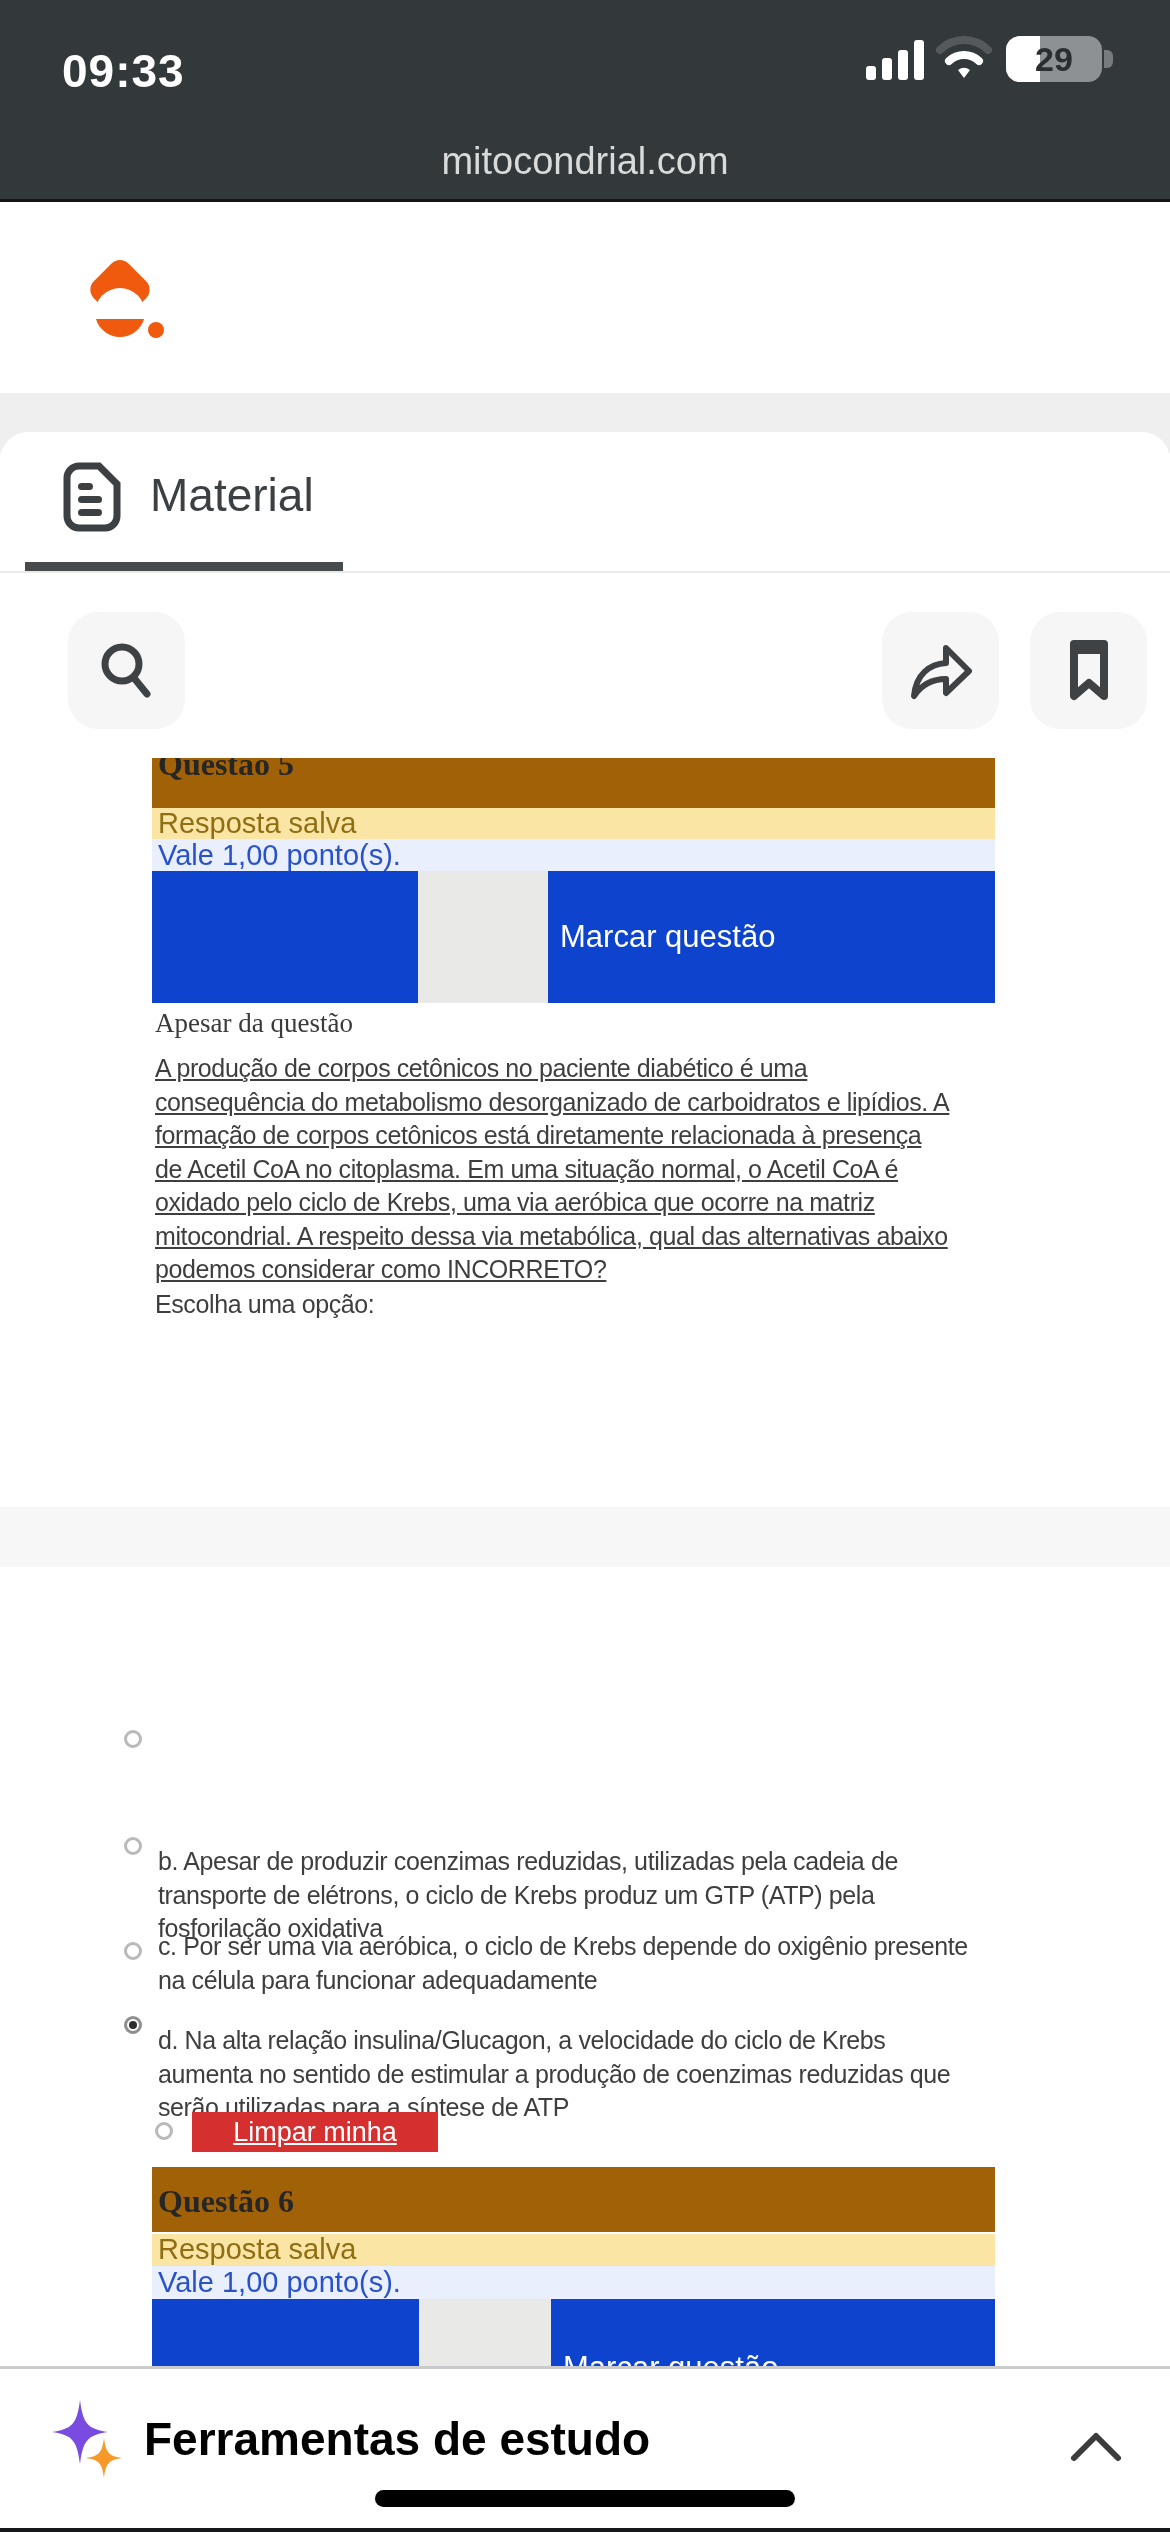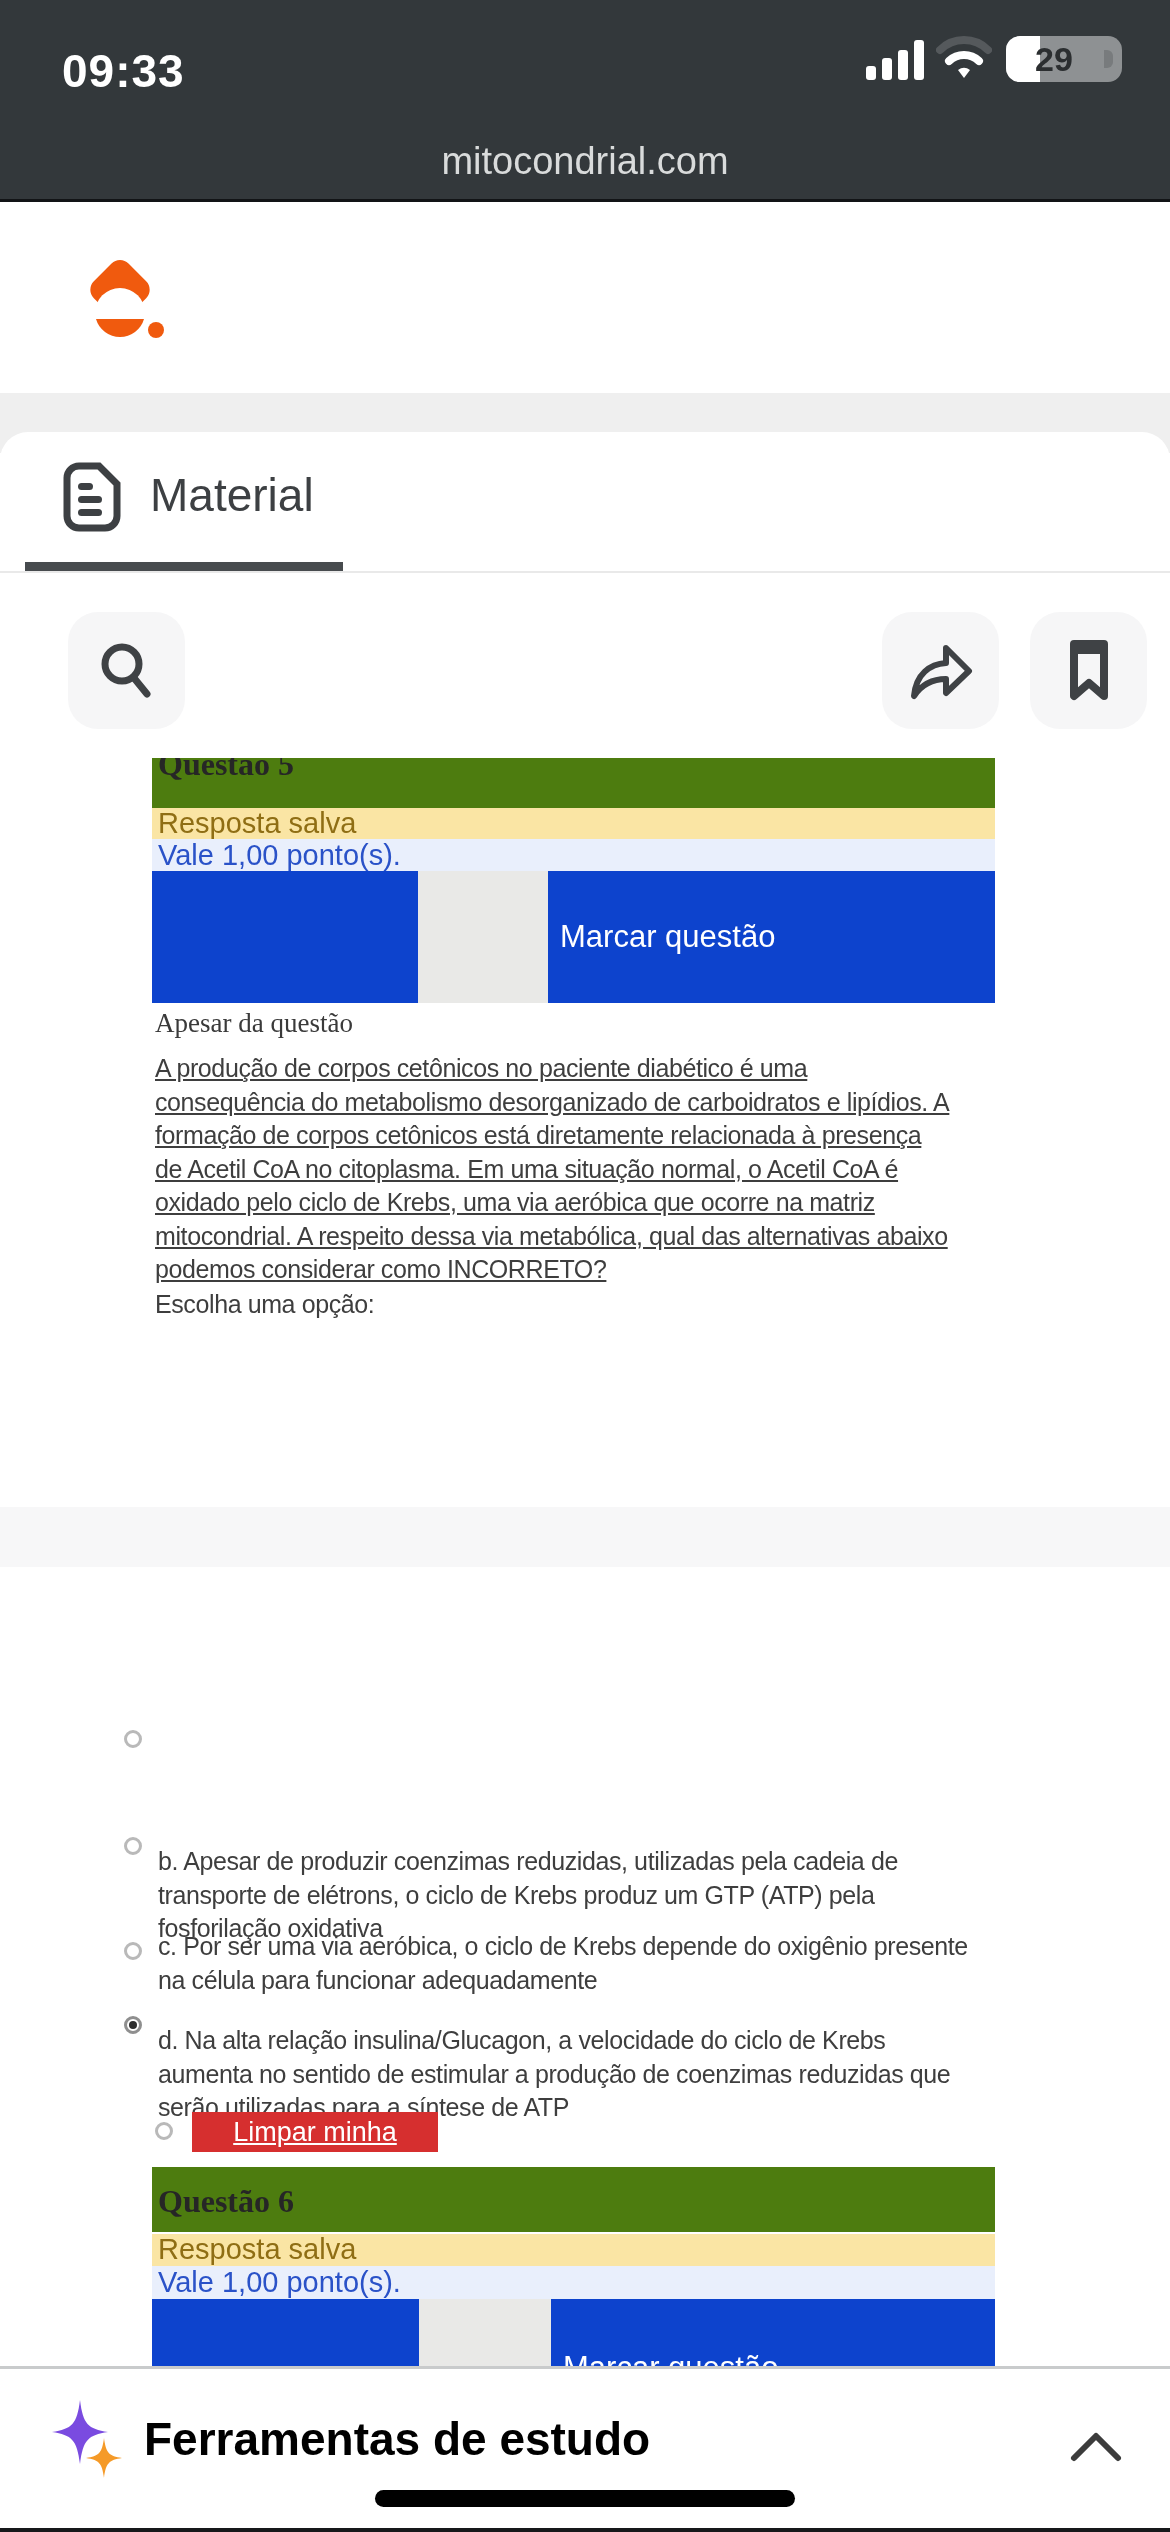--- a/index.html
+++ b/index.html
@@ -7,21 +7,21 @@
   .screen{position:relative;width:1170px;height:2532px;background:#ffffff;overflow:hidden;margin:0 auto;}
   .abs{position:absolute;}
 
   
   .statusbar{left:0;top:0;width:1170px;height:202px;background:#33383b;border-bottom:3px solid #121416;}
   .time{left:62px;top:44px;color:#ffffff;font-size:46px;font-weight:700;letter-spacing:1px;}
   .url{left:0;top:140px;width:1170px;text-align:center;color:#d9dbdb;font-size:38px;font-weight:400;}
   .sigbars{left:866px;top:40px;width:66px;height:40px;}
   .sigbars i{position:absolute;bottom:0;width:10px;background:#ffffff;border-radius:3px;}
   .wifi{left:936px;top:36px;}
-  .batt{left:1006px;top:36px;width:116px;height:46px;border-radius:14px;background:#8e9193;overflow:hidden;}
+  .batt{left:1006px;top:36px;width:96px;height:46px;border-radius:14px;background:#8e9193;overflow:hidden;}
   .batt .fill{position:absolute;left:0;top:0;width:34px;height:46px;background:#ffffff;}
   .batt .num{position:absolute;left:0;top:0;width:96px;height:46px;text-align:center;line-height:46px;font-size:34px;font-weight:700;color:#2b2e30;}
   .battnub{left:1104px;top:50px;width:9px;height:18px;background:#787b7d;border-radius:0 6px 6px 0;}
 
   
   .header{left:0;top:205px;width:1170px;height:188px;background:#ffffff;}
   .searchbtn{left:840px;top:248px;width:84px;height:90px;}
   .avatar{left:1004px;top:240px;width:110px;height:110px;border-radius:50%;background:#1796a4;color:#fff;
           font-size:48px;font-weight:700;display:flex;align-items:center;justify-content:center;}
   .avadot{left:1082px;top:236px;width:36px;height:36px;border-radius:50%;background:#e03131;}
@@ -33,21 +33,21 @@
   
   .mat-icon{left:63px;top:462px;width:58px;height:70px;}
   .mat-label{left:150px;top:468px;font-size:46px;color:#3d4043;font-weight:500;}
   .tab-underline{left:25px;top:562px;width:318px;height:9px;background:#474b4e;}
   .tab-divider{left:0;top:571px;width:1170px;height:2px;background:#e9e9e9;}
 
   
   .toolbtn{width:117px;height:117px;border-radius:30px;background:#f6f6f7;display:flex;align-items:center;justify-content:center;}
 
   
-  .qband{background:#4d7c0f;overflow:hidden;}
+  .qband{background:#a16207;overflow:hidden;}
   .qtitle{font-family:"Liberation Serif",serif;font-size:32px;font-weight:700;color:#262626;}
   .saved{background:#fae5a4;color:#8f6e14;font-size:29px;line-height:31px;padding-left:6px;}
   .points{background:#e9effc;color:#2a52c8;font-size:29px;line-height:32px;padding-left:6px;}
   .blueblock{background:#0d43cd;}
   .blockgap{background:#e9e9e7;}
   .marklabel{color:#ffffff;font-size:31px;}
   .texto{font-family:"Liberation Serif",serif;font-size:27px;color:#3a3a3a;}
   .qbody{font-size:25px;line-height:33.5px;color:#3e3e3e;letter-spacing:-0.4px;white-space:pre-line;width:1000px;}
   .grayband{background:#f7f7f8;}
 

